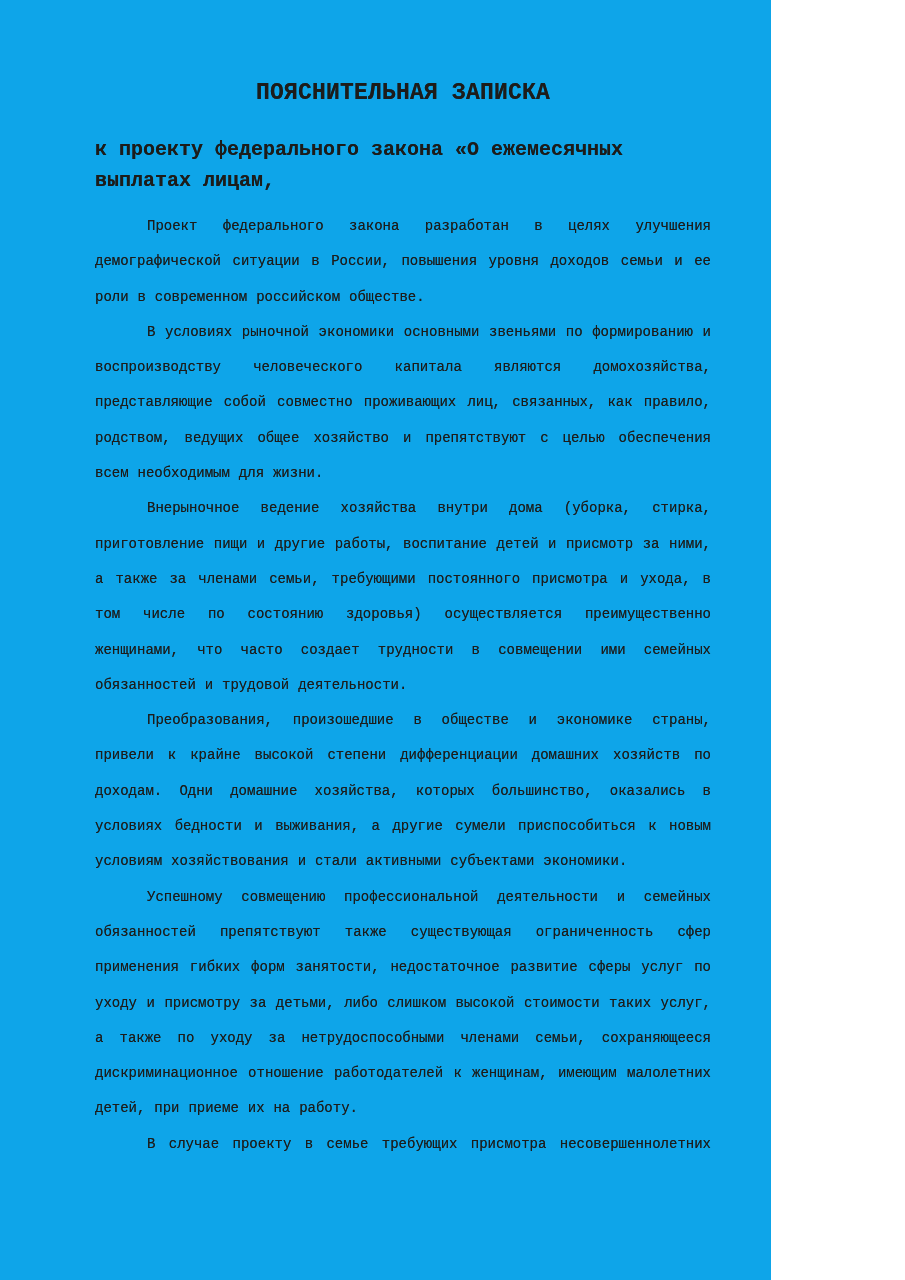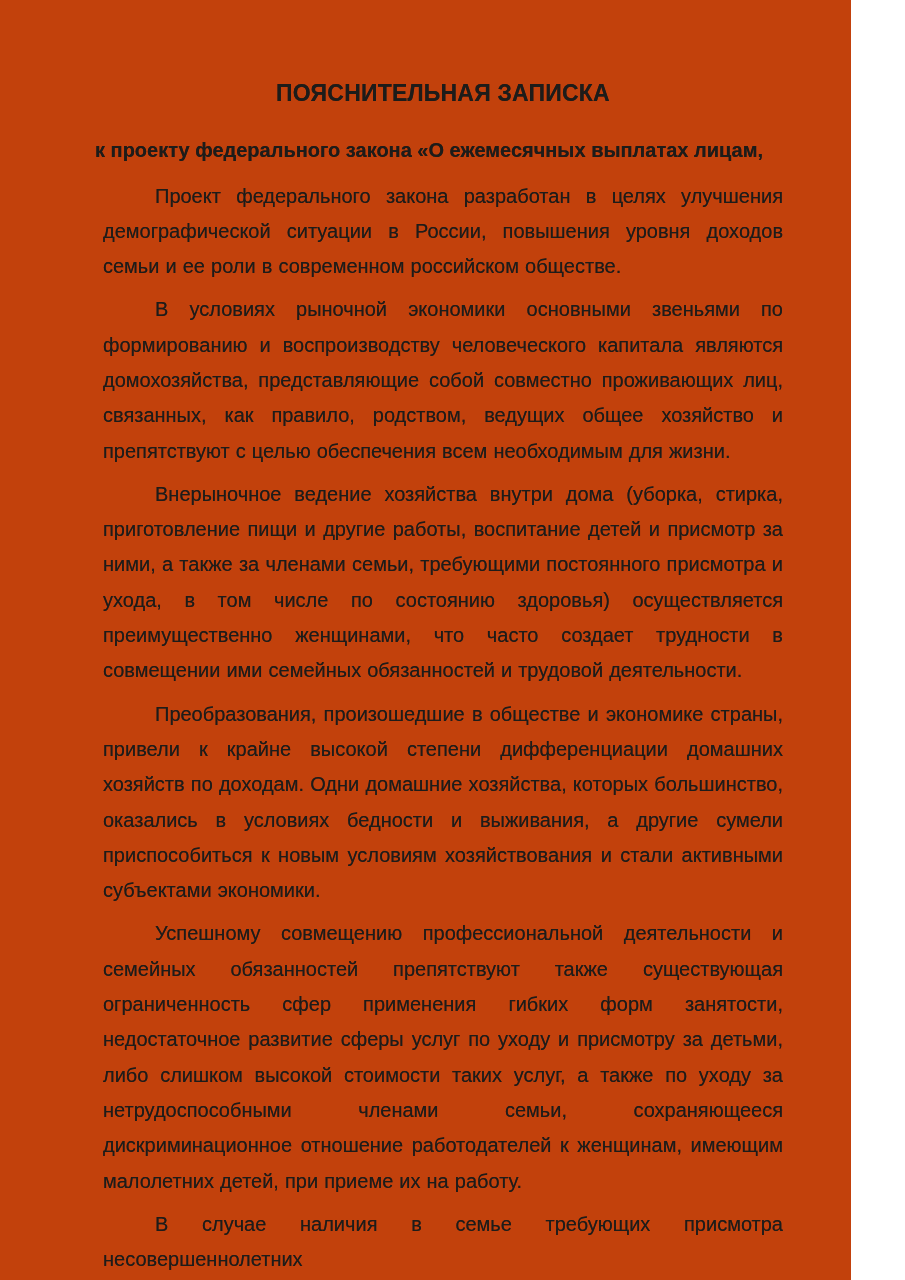--- a/index.html
+++ b/index.html
@@ -2,26 +2,26 @@
 <html lang="ru"><head>
 <meta charset="utf-8">
 <style>
   html, body {
     margin: 0;
     padding: 0;
     background: #ffffff;
   }
   .sheet {
     position: relative;
-    width: 851px;
+    width: 771px;
     height: 1280px;
     box-sizing: border-box;
-    background: #c2410c;
+    background: #0ea5e9;
     overflow: hidden;
-    font-family: Liberation Sans, sans-serif;
+    font-family: Liberation Mono, monospace;
     color: #1d1c1a;
     padding: 78px 60px 0 95px;
   }
   .scan {
     filter: blur(0.3px);
   }
   .doc-title {
     margin: 0 0 27px 0;
     font-size: 23px;
     font-weight: bold;
@@ -32,22 +32,22 @@
   }
   .doc-subtitle {
     margin: 0 0 13px 0;
     font-size: 20px;
     font-weight: bold;
     line-height: 30.5px;
     text-align: left;
     text-shadow: 0 0 0.6px rgba(25,25,25,0.75);
   }
   .doc-body p {
-    margin: 8px;
-    font-size: 20px;
+    margin: 0;
+    font-size: 14px;
     line-height: 35.3px;
     text-align: justify;
     text-indent: 52px;
     word-spacing: 0.5px;
     text-shadow: 0 0 0.5px rgba(30,30,30,0.7);
   }
   .doc-body p.continued {
     
     text-align-last: justify;
   }
@@ -63,17 +63,17 @@
     <h2 class="doc-subtitle">
       <div>к проекту федерального закона «О ежемесячных выплатах лицам,</div>
     </h2>
 
     <div class="doc-body">
       <p>Проект федерального закона разработан в целях улучшения демографической ситуации в России, повышения уровня доходов семьи и ее роли в современном российском обществе.</p>
       <p>В условиях рыночной экономики основными звеньями по формированию и воспроизводству человеческого капитала являются домохозяйства, представляющие собой совместно проживающих лиц, связанных, как правило, родством, ведущих общее хозяйство и препятствуют с целью обеспечения всем необходимым для жизни.</p>
       <p>Внерыночное ведение хозяйства внутри дома (уборка, стирка, приготовление пищи и другие работы, воспитание детей и присмотр за ними, а также за членами семьи, требующими постоянного присмотра и ухода, в том числе по состоянию здоровья) осуществляется преимущественно женщинами, что часто создает трудности в совмещении ими семейных обязанностей и трудовой деятельности.</p>
       <p>Преобразования, произошедшие в обществе и экономике страны, привели к крайне высокой степени дифференциации домашних хозяйств по доходам. Одни домашние хозяйства, которых большинство, оказались в условиях бедности и выживания, а другие сумели приспособиться к новым условиям хозяйствования и стали активными субъектами экономики.</p>
       <p>Успешному совмещению профессиональной деятельности и семейных обязанностей препятствуют также существующая ограниченность сфер применения гибких форм занятости, недостаточное развитие сферы услуг по уходу и присмотру за детьми, либо слишком высокой стоимости таких услуг, а также по уходу за нетрудоспособными членами семьи, сохраняющееся дискриминационное отношение работодателей к женщинам, имеющим малолетних детей, при приеме их на работу.</p>
-      <p class="continued">В случае наличия в семье требующих присмотра несовершеннолетних</p>
+      <p class="continued">В случае проекту в семье требующих присмотра несовершеннолетних</p>
     </div>
 
   </div>
 </div>
 
 </body></html>

